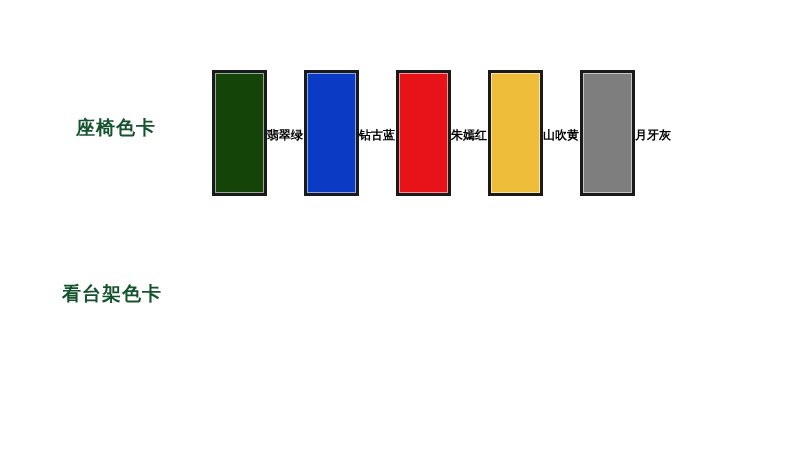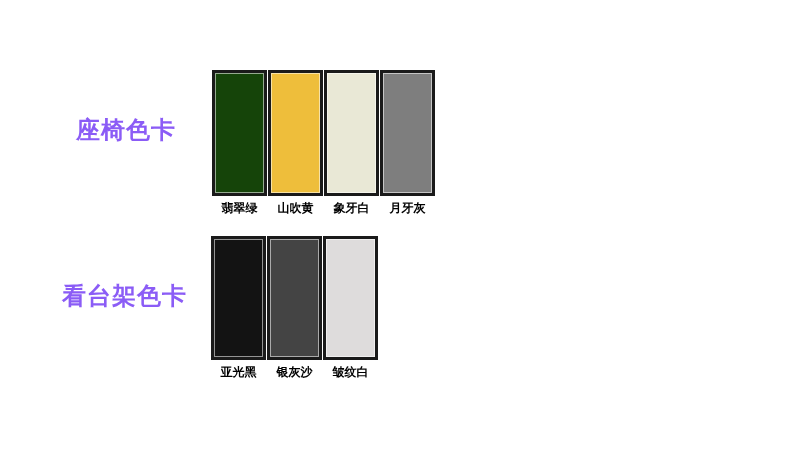--- a/index.html
+++ b/index.html
@@ -36,23 +36,23 @@
   }
   #section-stand {
     left: 0;
     top: 228px;
     width: 760px;
     height: 160px;
   }
 
   .section-title {
     position: absolute;
-    font-size: 24px;
+    font-size: 19px;
     font-weight: bold;
-    color: #8b5cf6;
+    color: #14532d;
     letter-spacing: 1px;
     white-space: nowrap;
     line-height: 1;
   }
   #section-seat .section-title {
     left: 76px;
     top: 58px;
   }
   #section-stand .section-title {
     left: 62px;
@@ -68,21 +68,21 @@
     left: 212px;
     top: 10px;
   }
   #stand-swatch-row {
     left: 211px;
     top: 8px;
   }
 
   .swatch-cell {
     display: flex;
-    flex-direction: column;
+    flex-direction: row;
     align-items: center;
     margin-right: 1px;
   }
   .swatch-cell:last-child {
     margin-right: 12px;
   }
 
   .swatch-chip {
     width: 55px;
     box-sizing: border-box;
@@ -114,58 +114,44 @@
   <div class="section" id="section-seat">
     <div class="section-title">座椅色卡</div>
 
     <div class="swatch-row" id="seat-swatch-row">
 
       <div class="swatch-cell">
         <div class="swatch-chip" style="background-color: rgb(21, 68, 9);"></div>
         <div class="swatch-label">翡翠绿</div>
       </div>
 
+      <div class="swatch-cell">
+        <div class="swatch-chip" style="background-color: rgb(11, 59, 196);"></div>
+        <div class="swatch-label">钻古蓝</div>
+      </div>
 
 
 
+      <div class="swatch-cell">
+        <div class="swatch-chip" style="background-color: rgb(231, 19, 24);"></div>
+        <div class="swatch-label">朱嫣红</div>
+      </div>
 
       <div class="swatch-cell">
         <div class="swatch-chip" style="background-color: rgb(238, 190, 59);"></div>
         <div class="swatch-label">山吹黄</div>
       </div>
 
-      <div class="swatch-cell">
-        <div class="swatch-chip" style="background-color: rgb(233, 232, 214);"></div>
-        <div class="swatch-label">象牙白</div>
-      </div>
 
       <div class="swatch-cell">
         <div class="swatch-chip" style="background-color: rgb(126, 126, 126);"></div>
         <div class="swatch-label">月牙灰</div>
       </div>
 
     </div>
   </div>
 
   <div class="section" id="section-stand">
     <div class="section-title">看台架色卡</div>
 
-    <div class="swatch-row" id="stand-swatch-row">
-
-      <div class="swatch-cell">
-        <div class="swatch-chip" style="background-color: rgb(19, 19, 19);"></div>
-        <div class="swatch-label">亚光黑</div>
-      </div>
-
-      <div class="swatch-cell">
-        <div class="swatch-chip" style="background-color: rgb(68, 68, 68);"></div>
-        <div class="swatch-label">银灰沙</div>
-      </div>
-
-      <div class="swatch-cell">
-        <div class="swatch-chip" style="background-color: rgb(222, 220, 220);"></div>
-        <div class="swatch-label">皱纹白</div>
-      </div>
-
-    </div>
   </div>
 
 </div>
 
 </body></html>

